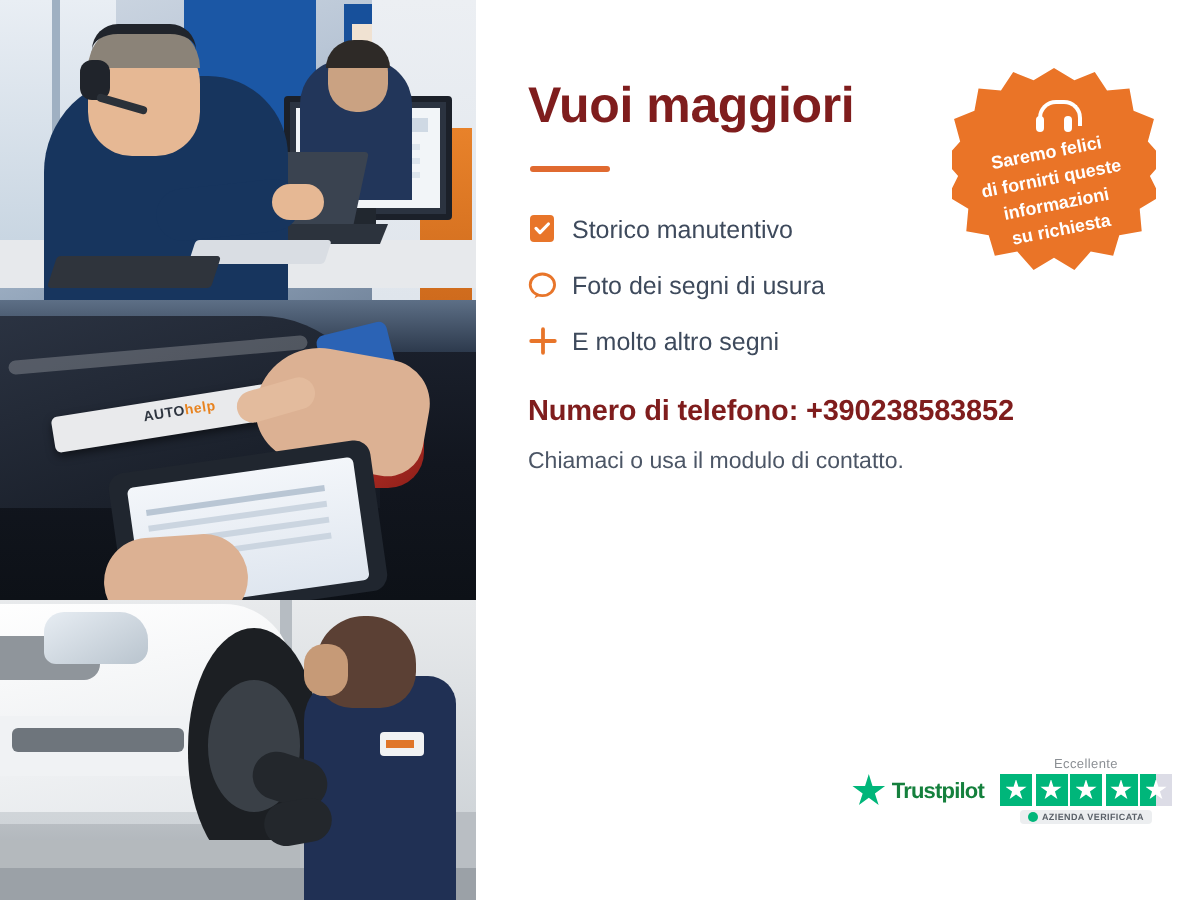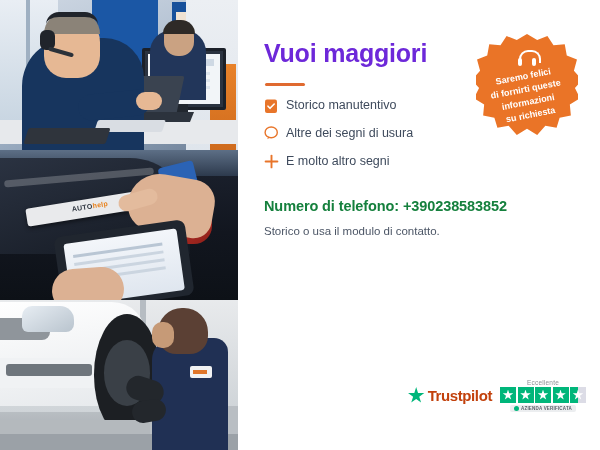--- a/index.html
+++ b/index.html
@@ -80,46 +80,46 @@
   .p3 .patch{position:absolute;left:190px;top:66px;width:22px;height:12px;background:#f1f2f3;border-radius:2px;}
   .p3 .patch::after{content:"";position:absolute;left:3px;top:4px;width:14px;height:4px;background:#e0762a;}
   .p3 .glove{position:absolute;left:126px;top:78px;width:38px;height:24px;background:#23272c;border-radius:12px;transform:rotate(18deg);}
   .p3 .glove2{position:absolute;left:132px;top:100px;width:34px;height:22px;background:#23272c;border-radius:11px;transform:rotate(-10deg);}
   .p3 .lift{position:absolute;left:0;bottom:14px;width:150px;height:16px;background:#b4b9bd;}
   .p3 .bench{position:absolute;left:150px;bottom:0;width:88px;height:44px;background:#b9bec3;}
   .p3 .floor{position:absolute;left:0;bottom:0;width:238px;height:16px;background:#9ba1a7;}
 
   
   .content{flex:1;position:relative;padding:38px 0 0 26px;box-sizing:border-box;}
-  .headline{color:#6d28d9;font-size:25px;font-weight:bold;line-height:1.22;letter-spacing:-.2px;margin:0;max-width:215px;}
+  .headline{color:#7f1d1d;font-size:25px;font-weight:bold;line-height:1.22;letter-spacing:-.2px;margin:0;max-width:215px;}
   .rule{width:40px;height:3px;background:#e06a30;margin:14px 0 0 1px;border-radius:2px;}
 
   .feat-list{list-style:none;margin:12px 0 0 0;padding:0;}
-  .feat{display:flex;align-items:flex-start;height:24px;margin-bottom:4px;}
+  .feat{display:flex;align-items:flex-end;height:24px;margin-bottom:4px;}
   .feat .ic{width:22px;flex:none;display:flex;align-items:center;justify-content:flex-start;color:#e8752a;}
   .feat .lbl{color:#3e4a5c;font-size:12.5px;white-space:nowrap;}
 
-  .phone{margin:20px 0 0 0;color:#15803d;font-size:14.5px;font-weight:bold;letter-spacing:-.1px;}
+  .phone{margin:20px 0 0 0;color:#7f1d1d;font-size:14.5px;font-weight:bold;letter-spacing:-.1px;}
   .subtext{margin:9px 0 0 0;color:#4c5666;font-size:11.5px;line-height:1.5;}
   .subtext div{white-space:nowrap;}
 
   
   .badge{position:absolute;right:22px;top:34px;width:102px;height:102px;}
   .badge .blob{position:absolute;inset:0;background:#ea7427;
     clip-path:polygon(50% 0%,60% 6%,70% 2%,76% 11%,87% 10%,89% 21%,99% 25%,96% 36%,104% 45%,97% 53%,102% 63%,92% 69%,93% 80%,82% 82%,79% 92%,68% 90%,60% 99%,50% 93%,40% 99%,32% 90%,21% 92%,18% 82%,7% 80%,8% 69%,-2% 63%,3% 53%,-4% 45%,4% 36%,1% 25%,11% 21%,13% 10%,24% 11%,30% 2%,40% 6%);}
   .badge .hs{position:absolute;left:42px;top:16px;width:20px;height:17px;}
   .badge .hs::before{content:"";position:absolute;left:1px;top:0;width:18px;height:11px;border:2.6px solid #fff;border-bottom:none;border-radius:9px 9px 0 0;}
   .badge .hs::after{content:"";position:absolute;left:0;top:8px;width:4px;height:8px;background:#fff;border-radius:2px;box-shadow:14px 0 0 #fff;}
   .badge .btext{position:absolute;left:0;top:36px;width:102px;text-align:center;color:#fff;font-size:9px;font-weight:bold;line-height:1.45;transform:rotate(-11deg);}
 
   
   .tp{position:absolute;right:14px;bottom:38px;display:flex;align-items:center;gap:8px;}
   .tp-logo{display:flex;align-items:center;gap:3px;}
   .tp-logo .star{width:17px;height:17px;background:#00b67a;clip-path:polygon(50% 0%,61% 35%,98% 35%,68% 57%,79% 91%,50% 70%,21% 91%,32% 57%,2% 35%,39% 35%);}
-  .tp-logo .wd{color:#c2410c;font-size:15px;font-weight:bold;letter-spacing:-.4px;}
+  .tp-logo .wd{color:#15803d;font-size:11px;font-weight:bold;letter-spacing:-.4px;}
   .tp-rate{display:flex;flex-direction:column;align-items:center;}
   .tp-rate .cap{color:#8b8f94;font-size:6.5px;letter-spacing:.2px;margin-bottom:1px;}
   .tp-stars{display:flex;gap:1.5px;}
   .tp-stars .box{width:16px;height:16px;background:#00b67a;display:flex;align-items:center;justify-content:center;position:relative;}
   .tp-stars .box.half{background:linear-gradient(90deg,#00b67a 50%,#dcdce6 50%);}
   .tp-stars .box i{width:11px;height:11px;background:#fff;clip-path:polygon(50% 0%,61% 35%,98% 35%,68% 57%,79% 91%,50% 70%,21% 91%,32% 57%,2% 35%,39% 35%);display:block;}
   .tp-verified{margin-top:2px;background:#eceef0;border-radius:2px;padding:1px 4px;display:flex;align-items:center;gap:2px;}
   .tp-verified .dot{width:5px;height:5px;border-radius:50%;background:#00b67a;}
   .tp-verified span{font-size:4.5px;color:#5a6068;letter-spacing:.2px;font-weight:bold;}
 </style>
@@ -223,42 +223,42 @@
       </li>
 
 
       <li class="feat">
         <span class="ic">
           <svg width="15" height="14" viewBox="0 0 15 14">
               <ellipse cx="7.2" cy="6.4" rx="6.1" ry="5.4" fill="none" stroke="#e8752a" stroke-width="1.4"></ellipse>
               <path d="M4.4 10.6 L3.2 13.2 L6.6 11.3 Z" fill="#e8752a"></path>
             </svg>
         </span>
-        <span class="lbl">Altre dei segni di usura</span>
+        <span class="lbl">Foto dei segni di usura</span>
       </li>
 
 
       <li class="feat">
         <span class="ic">
           <svg width="15" height="15" viewBox="0 0 15 15">
               <g stroke="#e8752a" stroke-width="1.9" stroke-linecap="round">
                 <path d="M7.5 1.6v11.8"></path>
                 <path d="M1.6 7.5h11.8"></path>
               </g>
             </svg>
         </span>
         <span class="lbl">E molto altro segni</span>
       </li>
 
     </ul>
 
     <div class="phone">Numero di telefono: +390238583852</div>
 
     <div class="subtext">
-      <div>Storico o usa il modulo di contatto.</div>
+      <div>Chiamaci o usa il modulo di contatto.</div>
     </div>
 
     <div class="badge">
       <div class="blob"></div>
       <div class="hs"></div>
       <div class="btext">
         <div>Saremo felici</div>
         <div>di fornirti queste</div>
         <div>informazioni</div>
         <div>su richiesta</div>

